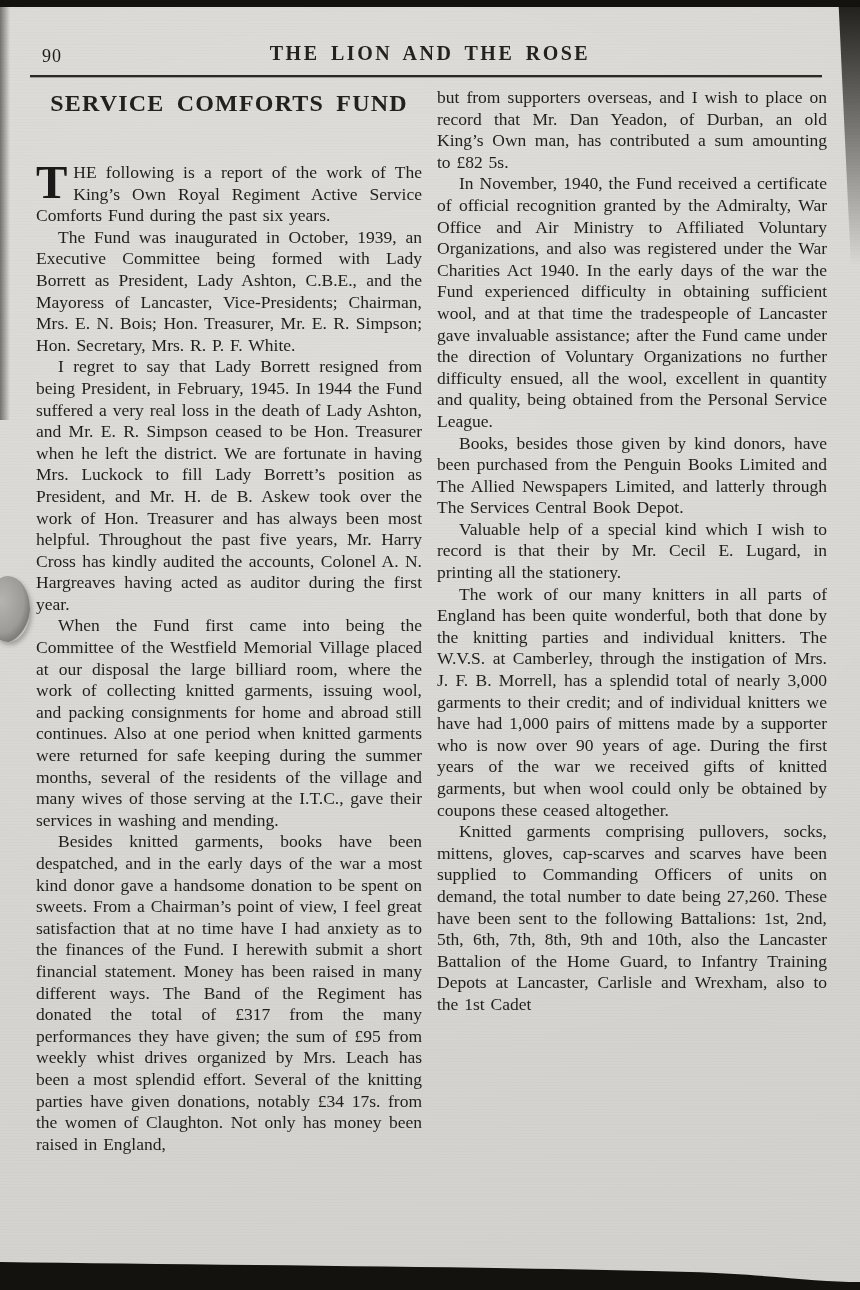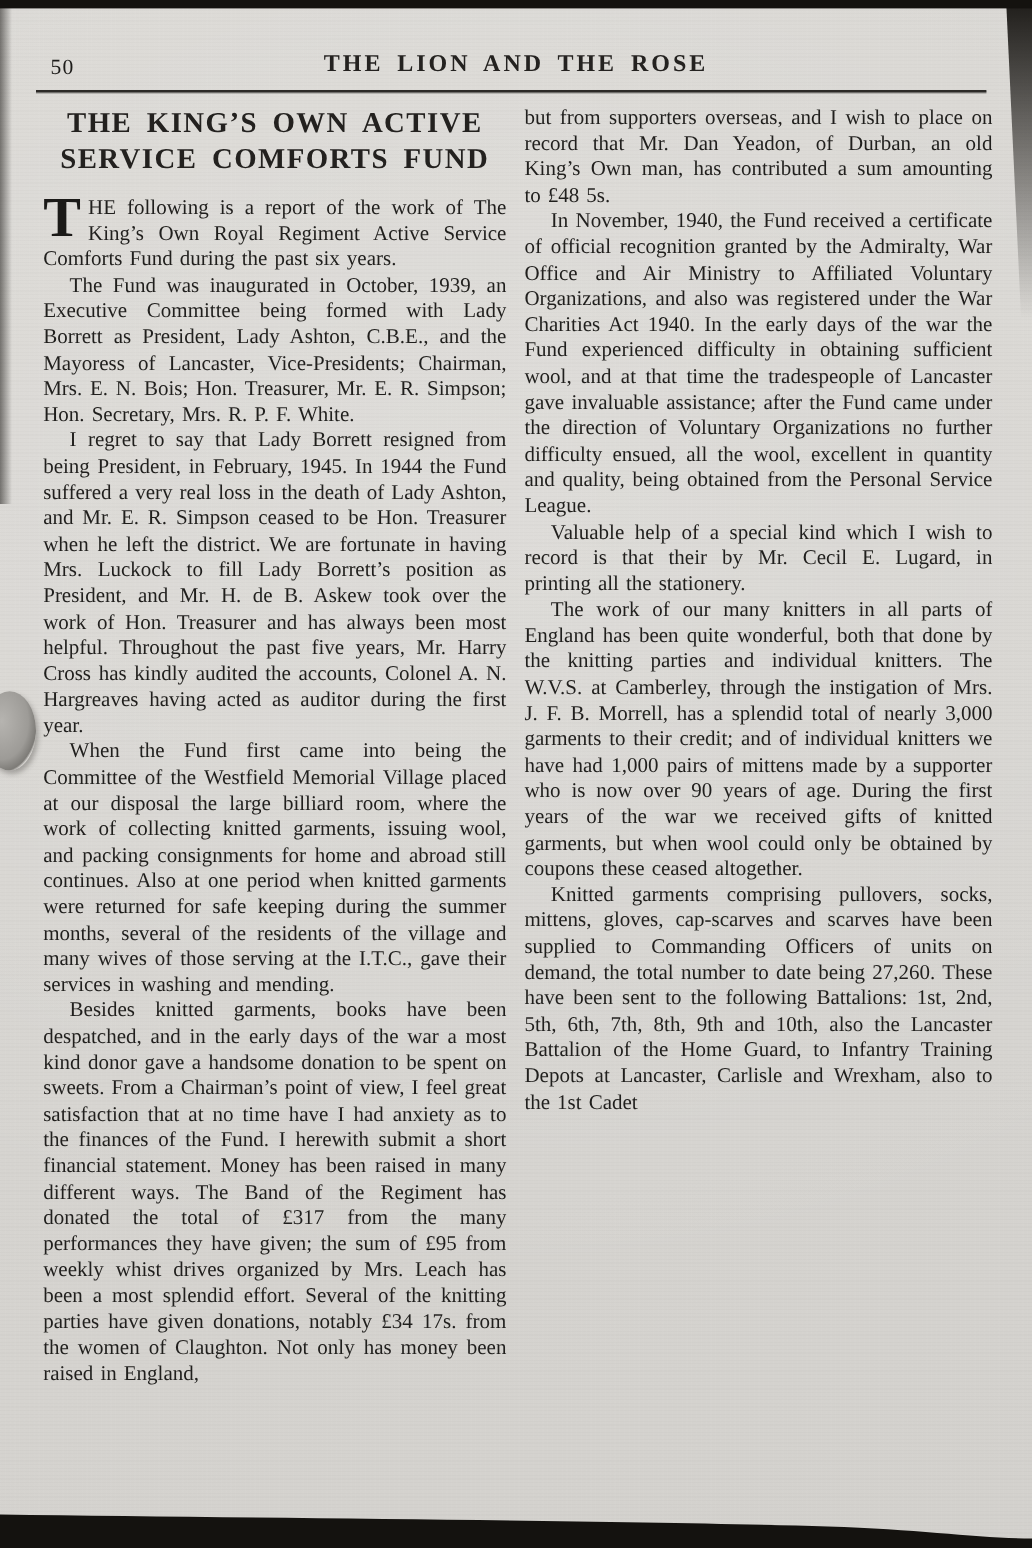--- a/index.html
+++ b/index.html
@@ -41,40 +41,40 @@
   .col-right{left:437px;top:87px;width:390px;height:1112px;}
   .col p{margin:0;text-indent:22px;word-spacing:1.5px;}
   .col p.flush{text-indent:0;}
   .dropcap{float:left;font-size:47px;line-height:37px;font-weight:bold;padding:2px 6px 0 0;color:#1b1a18;}
 </style>
 </head>
 <body>
 
 <div class="scan">
 
-  <div class="page-number">50</div>
+  <div class="page-number">90</div>
   <div class="journal-title">THE LION AND THE ROSE</div>
   <div class="header-rule"></div>
 
   <div class="article-title">
-    <div>THE KING’S OWN ACTIVE</div>
     <div>SERVICE COMFORTS FUND</div>
   </div>
 
   <div class="col col-left">
     <p class="flush"><span class="dropcap">T</span><span>HE following is a report of the work of The King’s Own Royal Regiment Active Service Comforts Fund during the past six years.</span></p>
     <p>The Fund was inaugurated in October, 1939, an Executive Committee being formed with Lady Borrett as President, Lady Ashton, C.B.E., and the Mayoress of Lancaster, Vice-Presidents; Chairman, Mrs. E. N. Bois; Hon. Treasurer, Mr. E. R. Simpson; Hon. Secretary, Mrs. R. P. F. White.</p>
     <p>I regret to say that Lady Borrett resigned from being President, in February, 1945. In 1944 the Fund suffered a very real loss in the death of Lady Ashton, and Mr. E. R. Simpson ceased to be Hon. Treasurer when he left the district. We are fortunate in having Mrs. Luckock to fill Lady Borrett’s position as President, and Mr. H. de B. Askew took over the work of Hon. Treasurer and has always been most helpful. Throughout the past five years, Mr. Harry Cross has kindly audited the accounts, Colonel A. N. Hargreaves having acted as auditor during the first year.</p>
     <p>When the Fund first came into being the Committee of the Westfield Memorial Village placed at our disposal the large billiard room, where the work of collecting knitted garments, issuing wool, and packing consignments for home and abroad still continues. Also at one period when knitted garments were returned for safe keeping during the summer months, several of the residents of the village and many wives of those serving at the I.T.C., gave their services in washing and mending.</p>
     <p>Besides knitted garments, books have been despatched, and in the early days of the war a most kind donor gave a handsome donation to be spent on sweets. From a Chairman’s point of view, I feel great satisfaction that at no time have I had anxiety as to the finances of the Fund. I herewith submit a short financial statement. Money has been raised in many different ways. The Band of the Regiment has donated the total of £317 from the many performances they have given; the sum of £95 from weekly whist drives organized by Mrs. Leach has been a most splendid effort. Several of the knitting parties have given donations, notably £34 17s. from the women of Claughton. Not only has money been raised in England,</p>
   </div>
 
   <div class="col col-right">
-    <p class="flush">but from supporters overseas, and I wish to place on record that Mr. Dan Yeadon, of Durban, an old King’s Own man, has contributed a sum amounting to £48 5s.</p>
+    <p class="flush">but from supporters overseas, and I wish to place on record that Mr. Dan Yeadon, of Durban, an old King’s Own man, has contributed a sum amounting to £82 5s.</p>
     <p>In November, 1940, the Fund received a certificate of official recognition granted by the Admiralty, War Office and Air Ministry to Affiliated Voluntary Organizations, and also was registered under the War Charities Act 1940. In the early days of the war the Fund experienced difficulty in obtaining sufficient wool, and at that time the tradespeople of Lancaster gave invaluable assistance; after the Fund came under the direction of Voluntary Organizations no further difficulty ensued, all the wool, excellent in quantity and quality, being obtained from the Personal Service League.</p>
+    <p>Books, besides those given by kind donors, have been purchased from the Penguin Books Limited and The Allied Newspapers Limited, and latterly through The Services Central Book Depot.</p>
     <p>Valuable help of a special kind which I wish to record is that their by Mr. Cecil E. Lugard, in printing all the stationery.</p>
     <p>The work of our many knitters in all parts of England has been quite wonderful, both that done by the knitting parties and individual knitters. The W.V.S. at Camberley, through the instigation of Mrs. J. F. B. Morrell, has a splendid total of nearly 3,000 garments to their credit; and of individual knitters we have had 1,000 pairs of mittens made by a supporter who is now over 90 years of age. During the first years of the war we received gifts of knitted garments, but when wool could only be obtained by coupons these ceased altogether.</p>
     <p>Knitted garments comprising pullovers, socks, mittens, gloves, cap-scarves and scarves have been supplied to Commanding Officers of units on demand, the total number to date being 27,260. These have been sent to the following Battalions: 1st, 2nd, 5th, 6th, 7th, 8th, 9th and 10th, also the Lancaster Battalion of the Home Guard, to Infantry Training Depots at Lancaster, Carlisle and Wrexham, also to the 1st Cadet</p>
   </div>
 
   <div class="blob"></div>
   <div class="edge-left-shade"></div>
   <div class="edge-right-wedge"></div>
   <div class="edge-top"></div>
 

